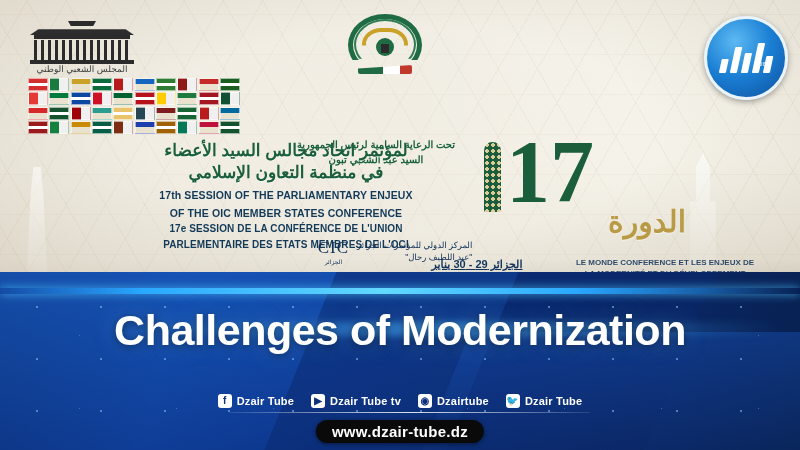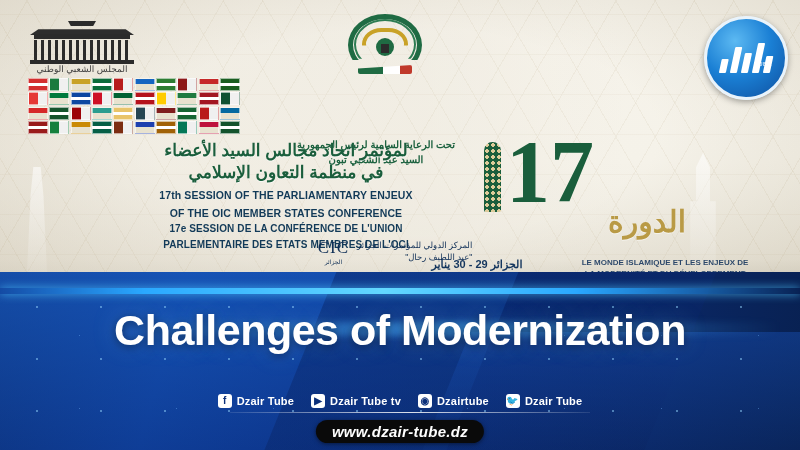--- a/index.html
+++ b/index.html
@@ -195,21 +195,21 @@
     font-family:"Liberation Serif", serif; font-size:17px; color:#0d2d55; letter-spacing:1px;
   }
   #venue .cic small { display:block; font-size:6px; letter-spacing:0; text-align:center; }
   #venue .ar { font-size:8.5px; color:#0d2d55; line-height:1.3; text-align:right; }
 
   
   #dates {
     position:absolute; left:412px; top:258px; width:130px; text-align:center; direction:rtl;
     color:#14365e;
   }
-  #dates .ar { font-size:11px; font-weight:bold; }
+  #dates .ar { font-size:11px; font-weight:bold;text-decoration:underline; }
   #dates .en { font-size:7px; opacity:.85; }
   #theme-fr {
     position:absolute; left:540px; top:258px; width:250px; text-align:center;
     color:#16365e; font-size:8px; font-weight:bold; line-height:1.35; opacity:.9;
   }
 
   
   #banner {
     position:absolute; left:0; top:272px; width:800px; height:178px;
     background:
@@ -275,21 +275,20 @@
     background:linear-gradient(90deg, rgba(255,255,255,.1), rgba(255,255,255,.85), rgba(255,255,255,.1));
   }
 
   #url-pill {
     position:absolute; left:50%; top:148px; transform:translateX(-50%);
     background:#0a0a0a; color:#fff;
     padding:3px 16px; border-radius:13px;
     font-size:15px; font-weight:bold; letter-spacing:.3px;
     box-shadow:0 1px 4px rgba(0,0,0,.5);
     white-space:nowrap;
-    font-style:italic;
   }
 </style>
 </head>
 <body>
 
 <div id="screen">
 
   <div id="poster">
     <div class="arabesque"></div>
     <div class="vignette"></div>
@@ -400,21 +399,21 @@
         <small>الجزائر</small>
       </div>
     </div>
 
     <div id="dates">
       <div class="ar">الجزائر 29 - 30 يناير</div>
       <div class="en">ALGIERS JANUARY 29th - 30th</div>
     </div>
 
     <div id="theme-fr">
-      <div>LE MONDE ISLAMIQUE ET LES ENJEUX DE</div>
+      <div>LE MONDE CONFERENCE ET LES ENJEUX DE</div>
       <div>LA MODERNITÉ ET DU DÉVELOPPEMENT</div>
     </div>
   </div>
 
   <div id="banner">
     <div class="diag1"></div>
     <div class="diag2"></div>
     <div class="diag3"></div>
     <div class="speckles"></div>
     <div class="glow-line"></div>

